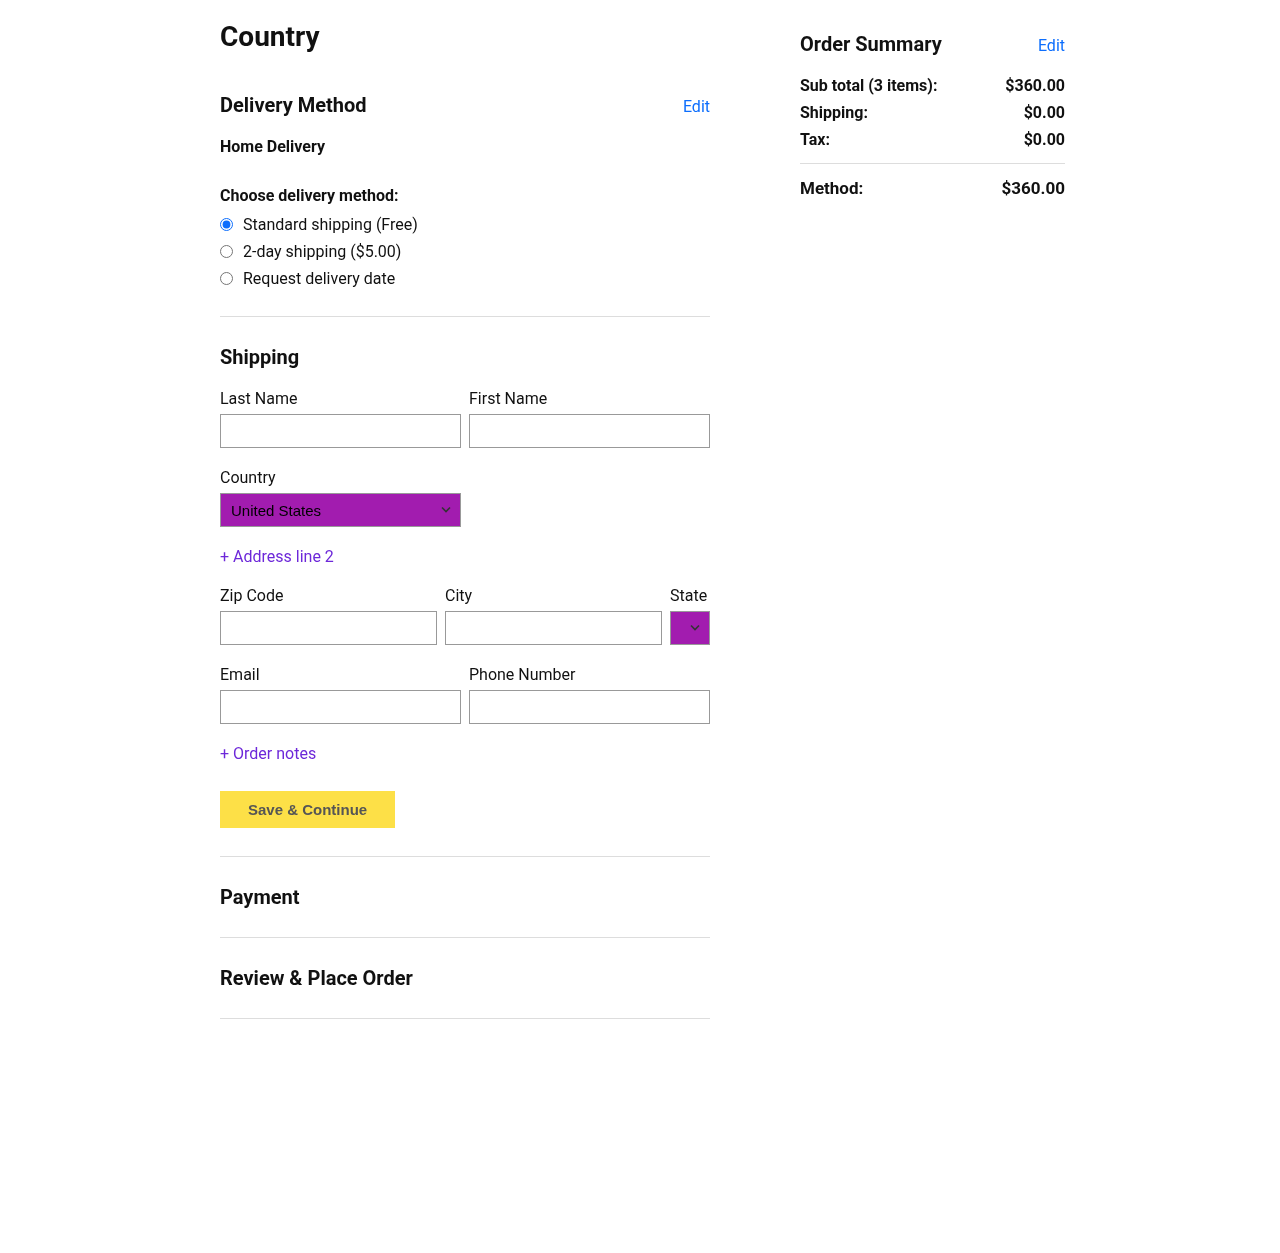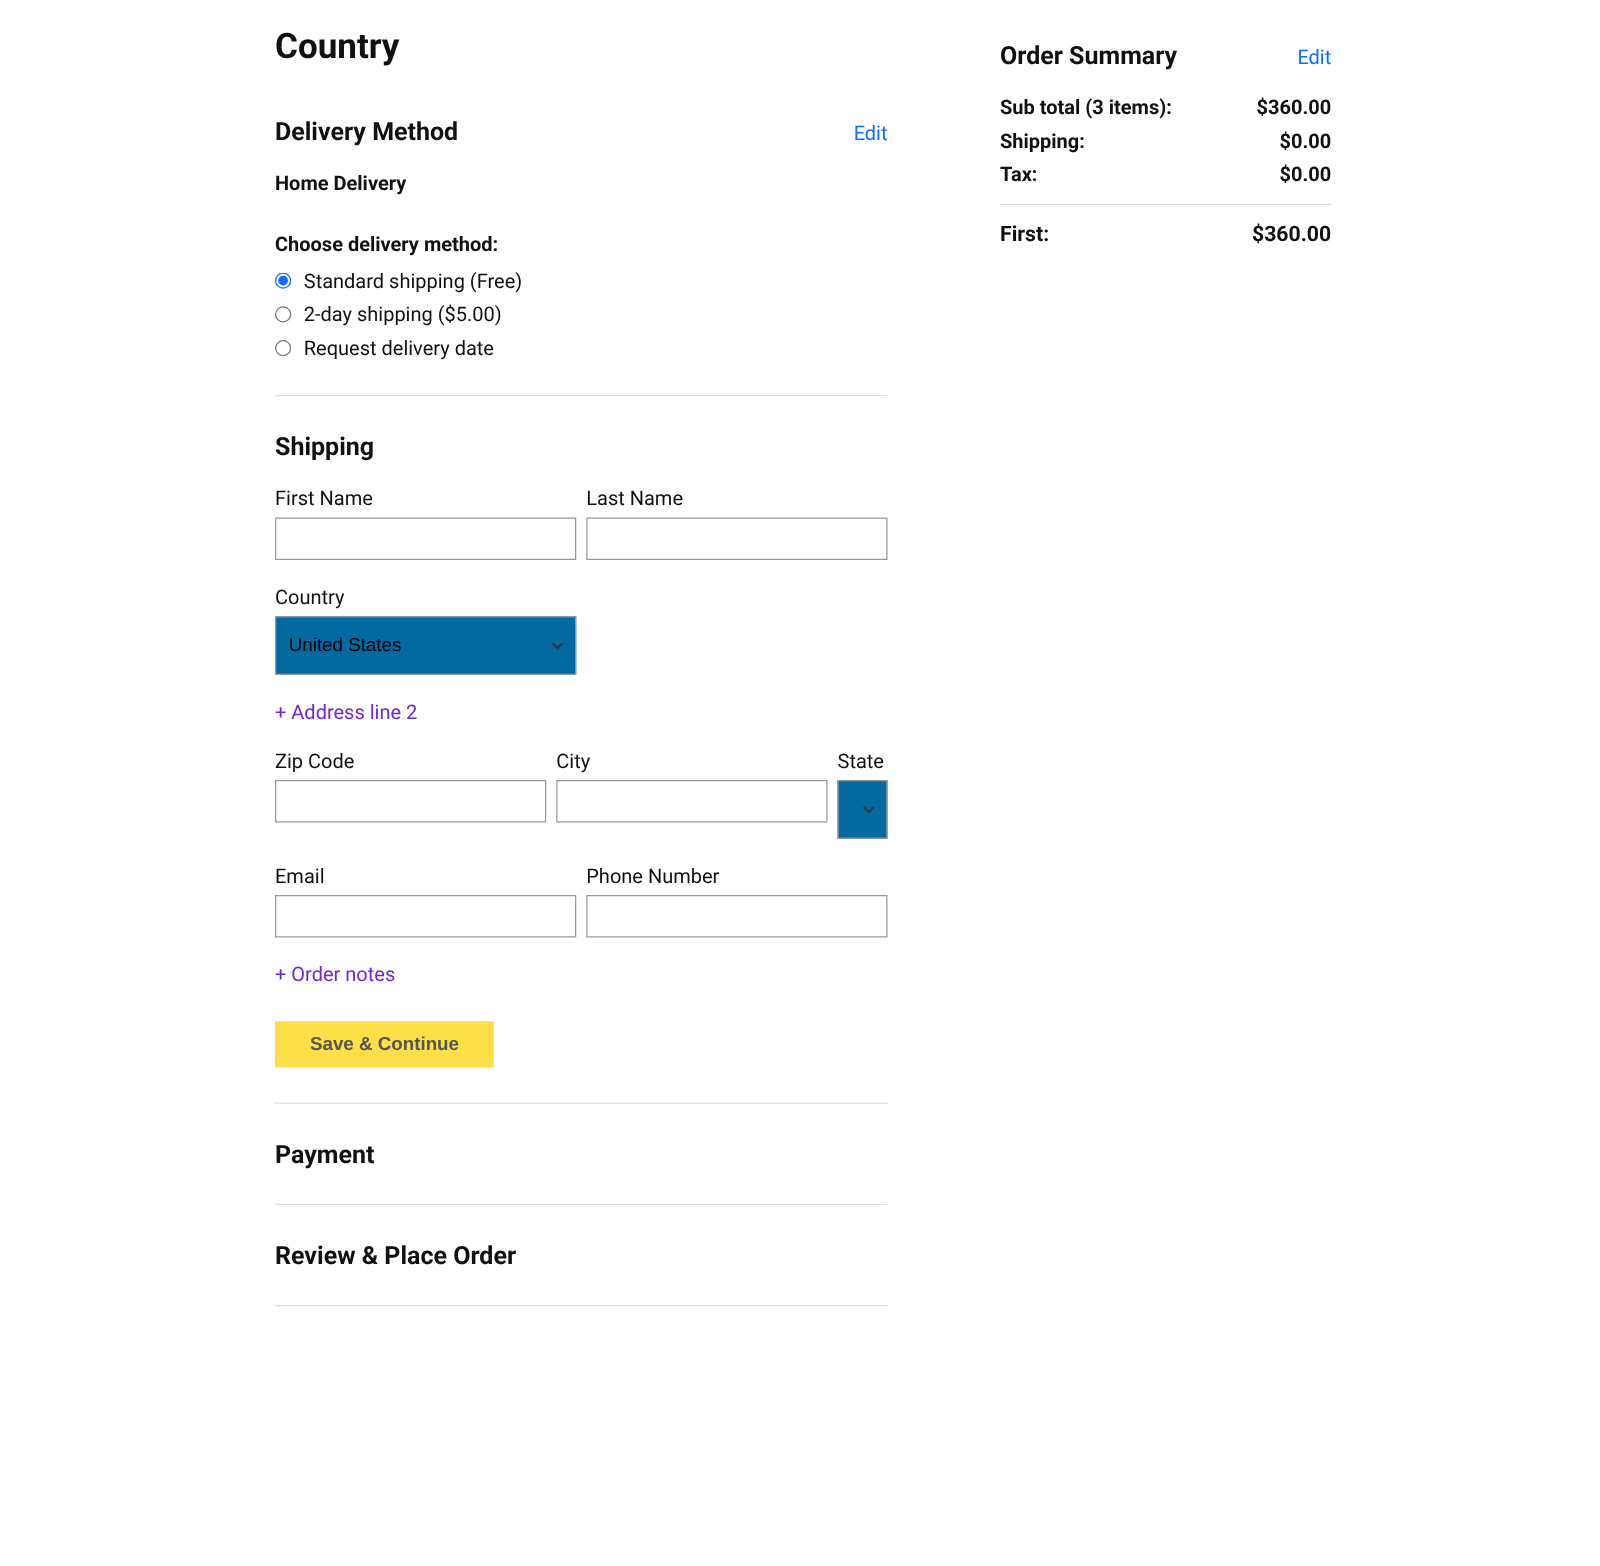--- a/index.html
+++ b/index.html
@@ -44,21 +44,21 @@
   .form-row { display: flex; gap: 8px; margin-bottom: 20px; }
   .form-group { display: flex; flex-direction: column; }
   .form-group.half { flex: 1 1 50%; }
   .form-group.third { flex: 1 1 33%; }
   .form-group.full { width: 100%; }
   .form-group label { font-size: 16px; margin-bottom: 6px; }
   .form-group input[type=text] {
     height: 34px; border: 1px solid #999; padding: 4px 8px; font-size: 15px;
   }
   .select-wrap {
-    position: relative; height: 47px; border: 1px solid #999; background: #0369a1;
+    position: relative; height: 34px; border: 1px solid #999; background: #a21caf;
   }
   .select-wrap select {
     appearance: none; -webkit-appearance: none; -moz-appearance: none;
     width: 100%; height: 100%; border: none; background: transparent;
     padding: 4px 28px 4px 10px; font-size: 15px; cursor: pointer;
   }
   .select-wrap .chev {
     position: absolute; right: 8px; top: 50%; transform: translateY(-50%);
     pointer-events: none;
   }
@@ -99,25 +99,25 @@
       <label>Request delivery date</label>
     </div>
 
     <hr class="divider">
 
     
     <h2>Shipping</h2>
 
     <div class="form-row">
       <div class="form-group half">
+        <label>Last Name</label>
+        <input type="text" style="">
+      </div>
+      <div class="form-group half">
         <label>First Name</label>
-        <input type="text" style="">
-      </div>
-      <div class="form-group half">
-        <label>Last Name</label>
         <input type="text" style="">
       </div>
     </div>
 
     <div class="form-row">
       <div class="form-group half">
         <label>Country</label>
         <div class="select-wrap">
           <select>
             <option>United States</option>
@@ -202,17 +202,17 @@
     </div>
     <div class="summary-row">
       <span>Shipping:</span>
       <span>$0.00</span>
     </div>
     <div class="summary-row">
       <span>Tax:</span>
       <span>$0.00</span>
     </div>
     <div class="summary-total">
-      <span>First:</span>
+      <span>Method:</span>
       <span>$360.00</span>
     </div>
   </div>
 </div>
 
 </body></html>

